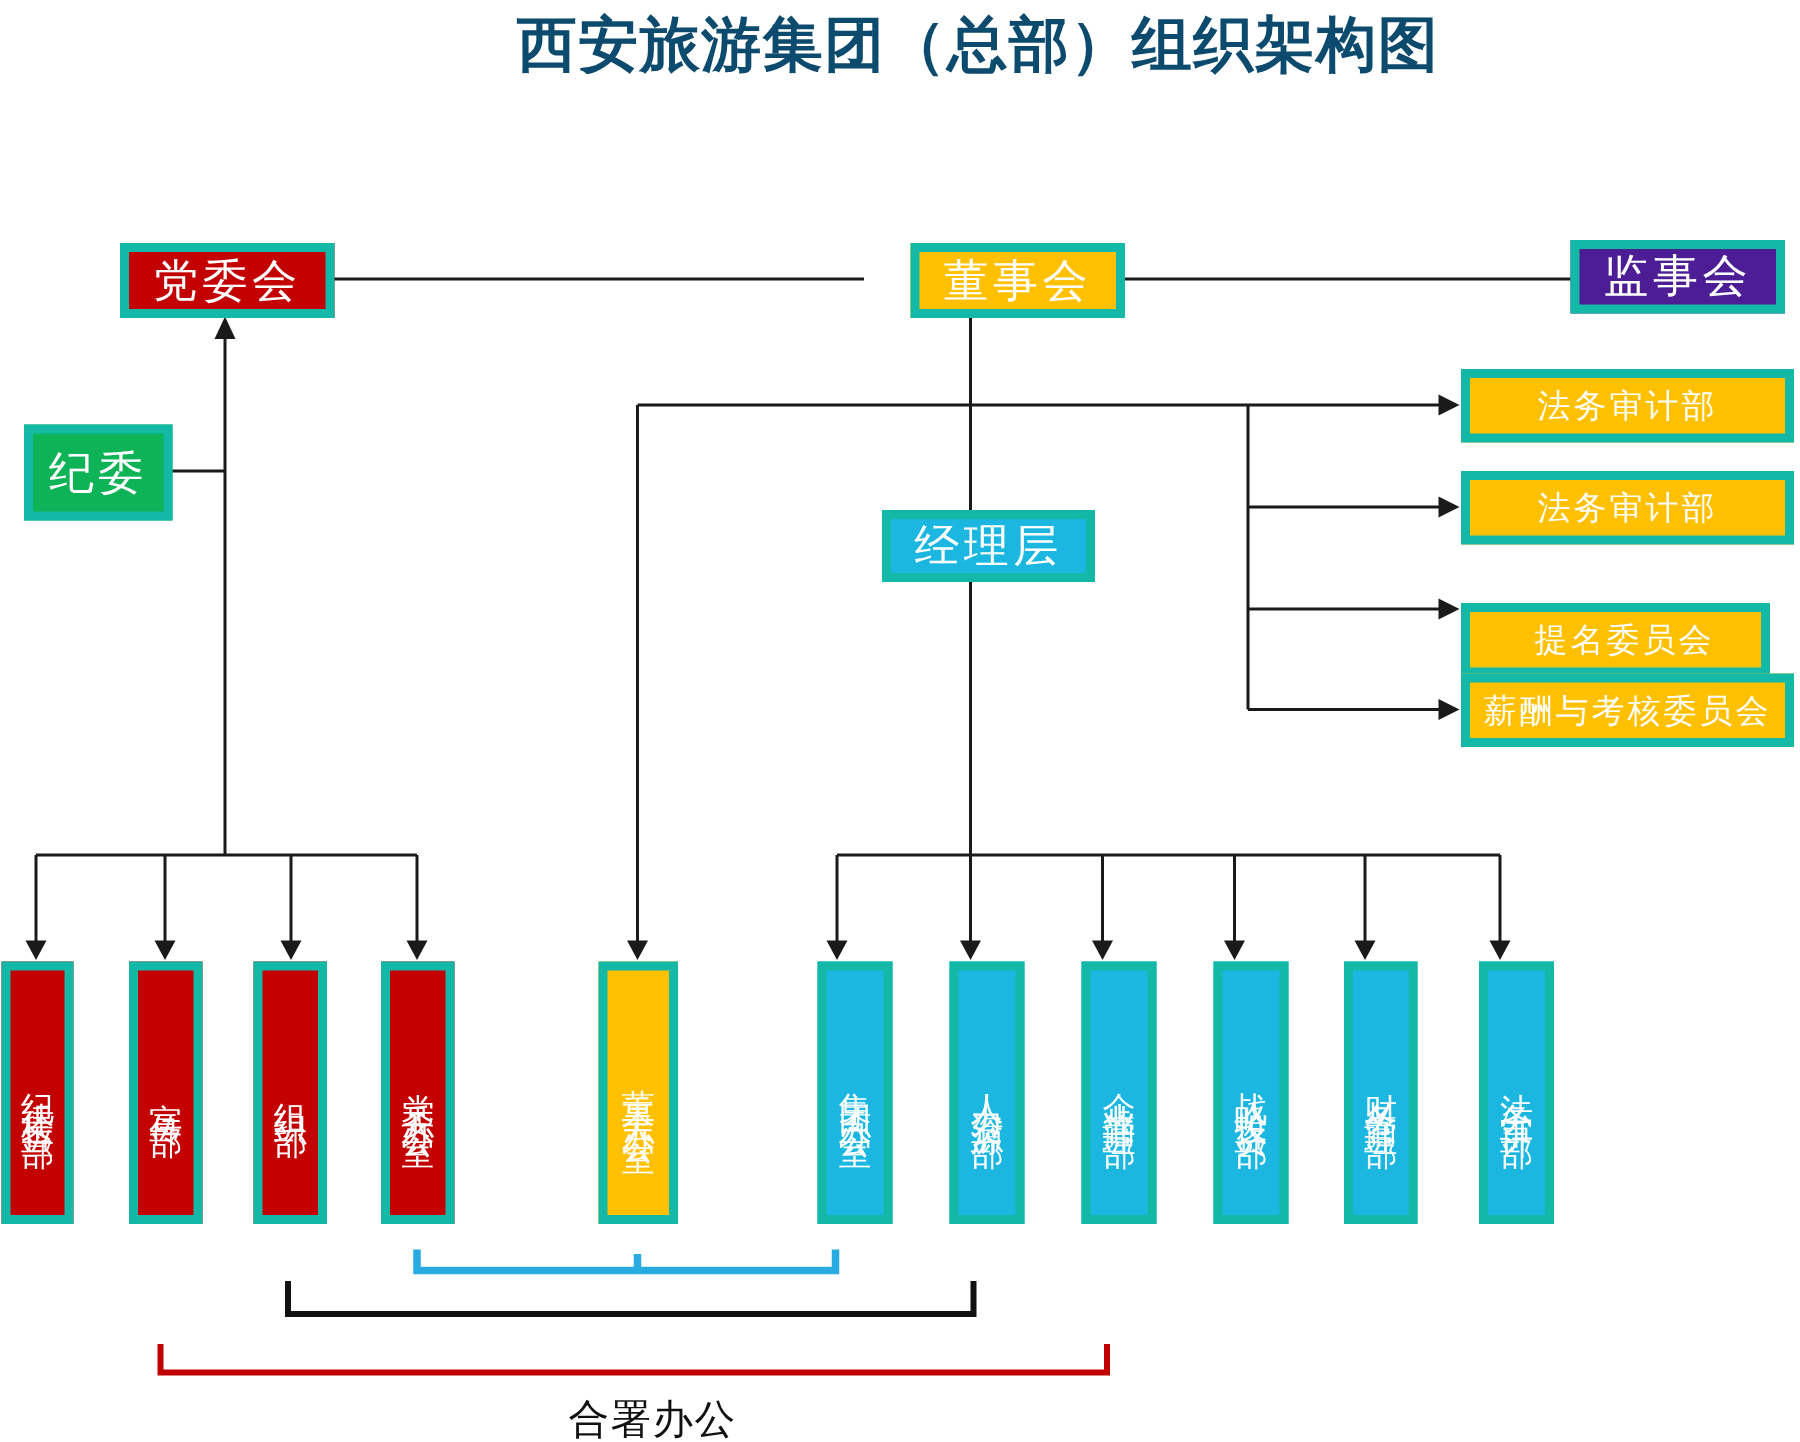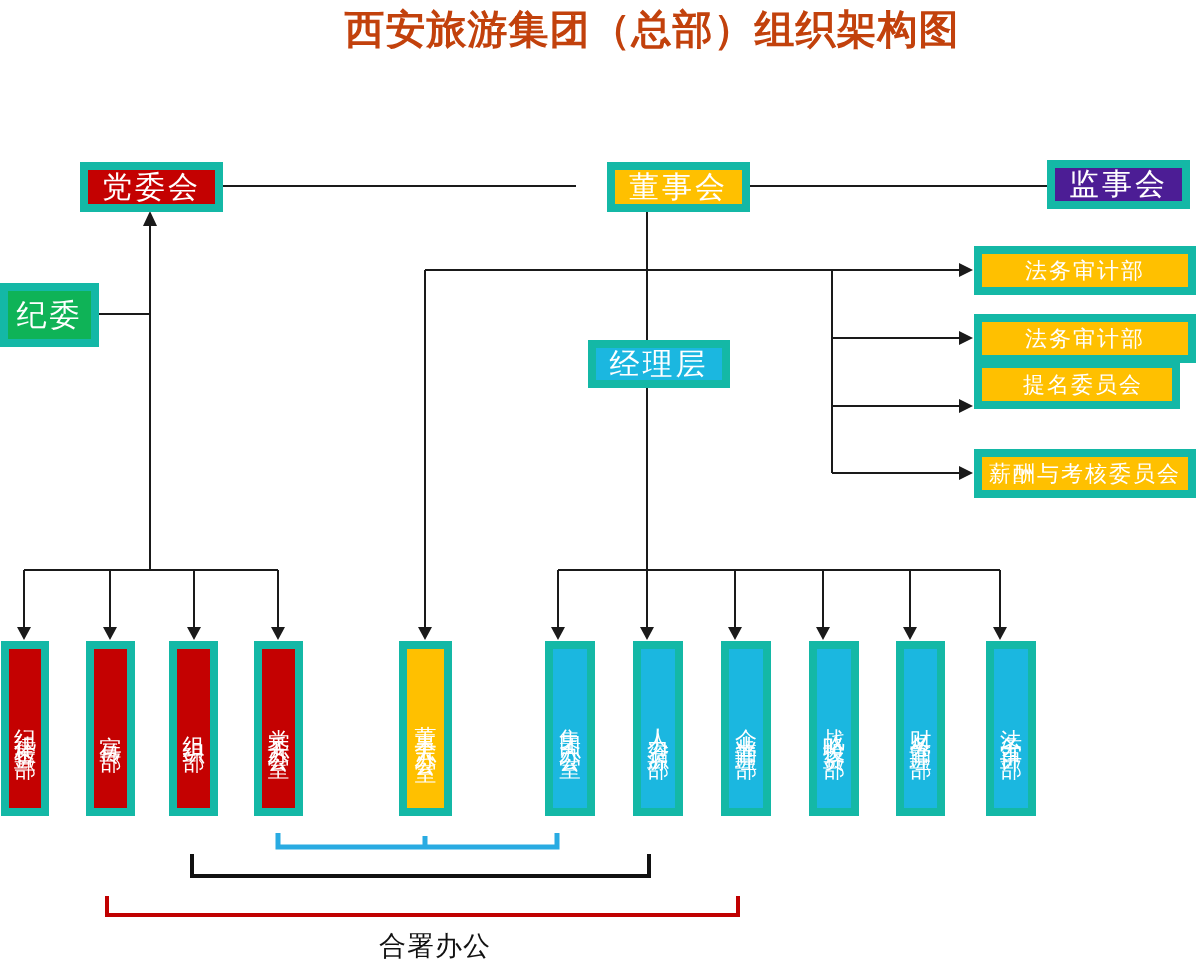--- a/index.html
+++ b/index.html
@@ -15,54 +15,54 @@
     font-family: "Liberation Serif", "DejaVu Serif", serif;
     overflow: hidden;
   }
   .title {
     position: absolute;
     top: 2px;
     left: calc(50% + 52px);
     transform: translateX(-50%);
     font-size: 40px;
     font-weight: bold;
-    color: #c2410c;
+    color: #0c4a6e;
     letter-spacing: 1px;
     white-space: nowrap;
   }
   .svg-layer {
     position: absolute;
     top: 0;
     left: 0;
     width: 1200px;
     height: 961px;
   }
   .node {
     position: absolute;
     box-sizing: border-box;
-    border: 8px solid #14b8a6;
+    border: 6px solid #14b8a6;
     color: #ffffff;
     display: flex;
     align-items: center;
     justify-content: center;
     text-align: center;
     white-space: nowrap;
   }
   .node.big   { font-size: 30px; letter-spacing: 3px; }
   .node.small { font-size: 22px; letter-spacing: 2px; }
   .node.vert  { font-size: 22px; }
   .node.vert .vtext {
     writing-mode: vertical-rl;
     text-orientation: upright;
     letter-spacing: 7px;
     line-height: 1;
   }
   .red    { background: #c40101; }
   .gold   { background: #ffc000; }
-  .green  { background: #0fb357; }
+  .green  { background: #0fb357; margin-left: 16px; }
   .steel  { background: #4c1d95; }
   .cyan   { background: #1bb7e0; margin-left: 11px; }
   .footer-label {
     position: absolute;
     left: 379px;
     top: 928px;
     font-size: 27px;
     color: #111111;
     letter-spacing: 1px;
   }
@@ -142,21 +142,21 @@
   <div class="node big gold" style="left:576px; top:162px; width:143px; height:50px;margin-left:31px;">董事会</div>
 
   <div class="node big steel" style="left:1047px; top:160px; width:143px; height:49px;">监事会</div>
 
   <div class="node big green" style="left:0px; top:283px; width:99px; height:64px;">纪委</div>
 
   <div class="node big cyan" style="left:577px; top:340px; width:142px; height:48px;">经理层</div>
 
   <div class="node small gold" style="left:974px; top:246px; width:222px; height:49px;">法务审计部</div>
   <div class="node small gold" style="left:974px; top:314px; width:222px; height:49px;">法务审计部</div>
-  <div class="node small gold" style="left:974px; top:360px; width:206px; height:49px;padding-left:12px;">提名委员会</div>
+  <div class="node small gold" style="left:974px; top:402px; width:206px; height:49px;padding-left:12px;">提名委员会</div>
   <div class="node small gold" style="left:974px; top:449px; width:222px; height:49px;">薪酬与考核委员会</div>
 
   <div class="node vert red" style="left:1px; top:641px; width:48px; height:175px;">
     <span class="vtext">纪律检查部</span>
   </div>
   <div class="node vert red" style="left:86px; top:641px; width:49px; height:175px;">
     <span class="vtext">宣传部</span>
   </div>
   <div class="node vert red" style="left:169px; top:641px; width:49px; height:175px;">
     <span class="vtext">组织部</span>

